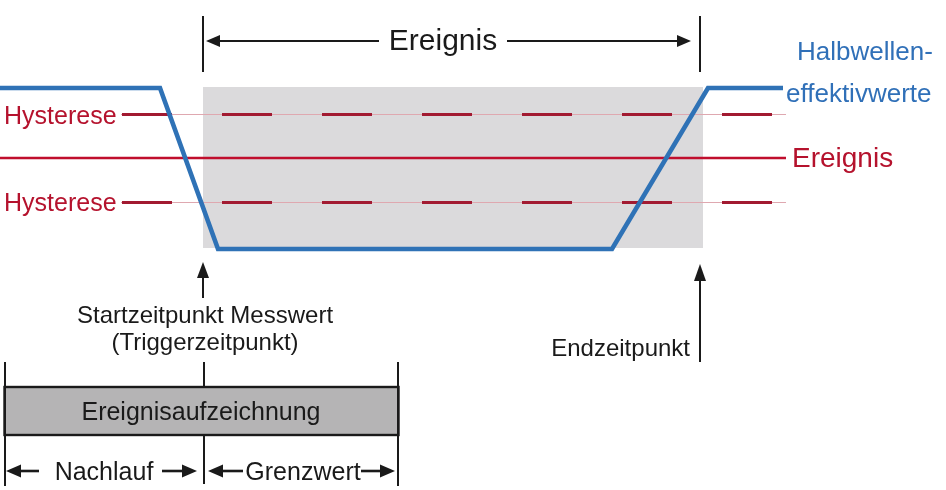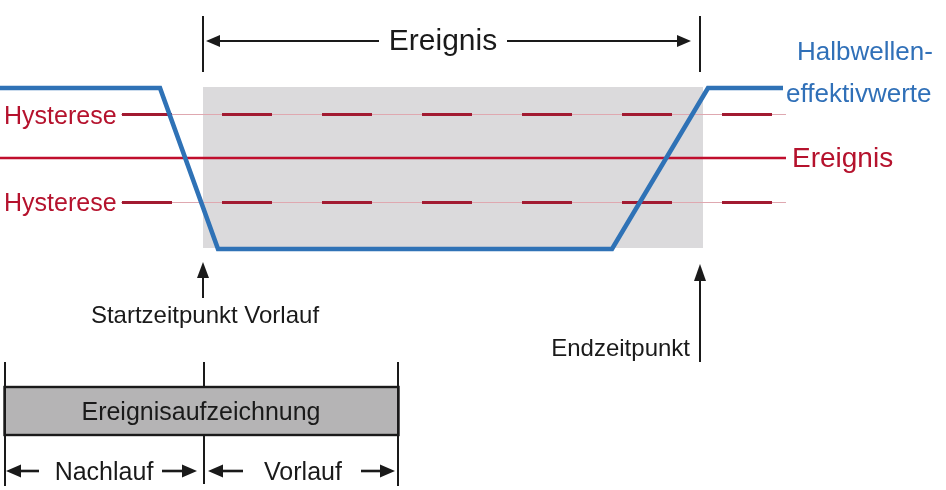--- a/index.html
+++ b/index.html
@@ -89,22 +89,23 @@
   <div class="lbl ctr fs-title t-blk" style="left:443px;top:40px;">Ereignis</div>
 
   <div class="lbl fs-sub t-blue" style="left:797px;top:38px;">Halbwellen-</div>
   <div class="lbl fs-sub t-blue" style="left:786px;top:80px;">effektivwerte</div>
 
   <div class="lbl vctr fs-med t-red" style="left:4px;top:115px;">Hysterese</div>
   <div class="lbl vctr fs-med t-red" style="left:4px;top:202px;">Hysterese</div>
 
   <div class="lbl vctr fs-big t-red" style="left:792px;top:158px;">Ereignis</div>
 
-  <div class="lbl ctr fs-lbl t-blk" style="left:205px;top:315px;">Startzeitpunkt Vorlauf</div>
+  <div class="lbl ctr fs-lbl t-blk" style="left:205px;top:315px;">Startzeitpunkt Messwert</div>
+  <div class="lbl ctr fs-lbl t-blk" style="left:205px;top:342px;">(Triggerzeitpunkt)</div>
 
   <div class="lbl vctr fs-lbl t-blk" style="right:256px;top:348px;">Endzeitpunkt</div>
 
   <div class="lbl ctr fs-med t-blk" style="left:201px;top:411px;">Ereignisaufzeichnung</div>
 
   <div class="lbl ctr fs-med t-blk" style="left:104px;top:471px;">Nachlauf</div>
-  <div class="lbl ctr fs-med t-blk" style="left:303px;top:471px;">Vorlauf</div>
+  <div class="lbl ctr fs-med t-blk" style="left:303px;top:471px;">Grenzwert</div>
 
 </div>
 
 </body></html>

